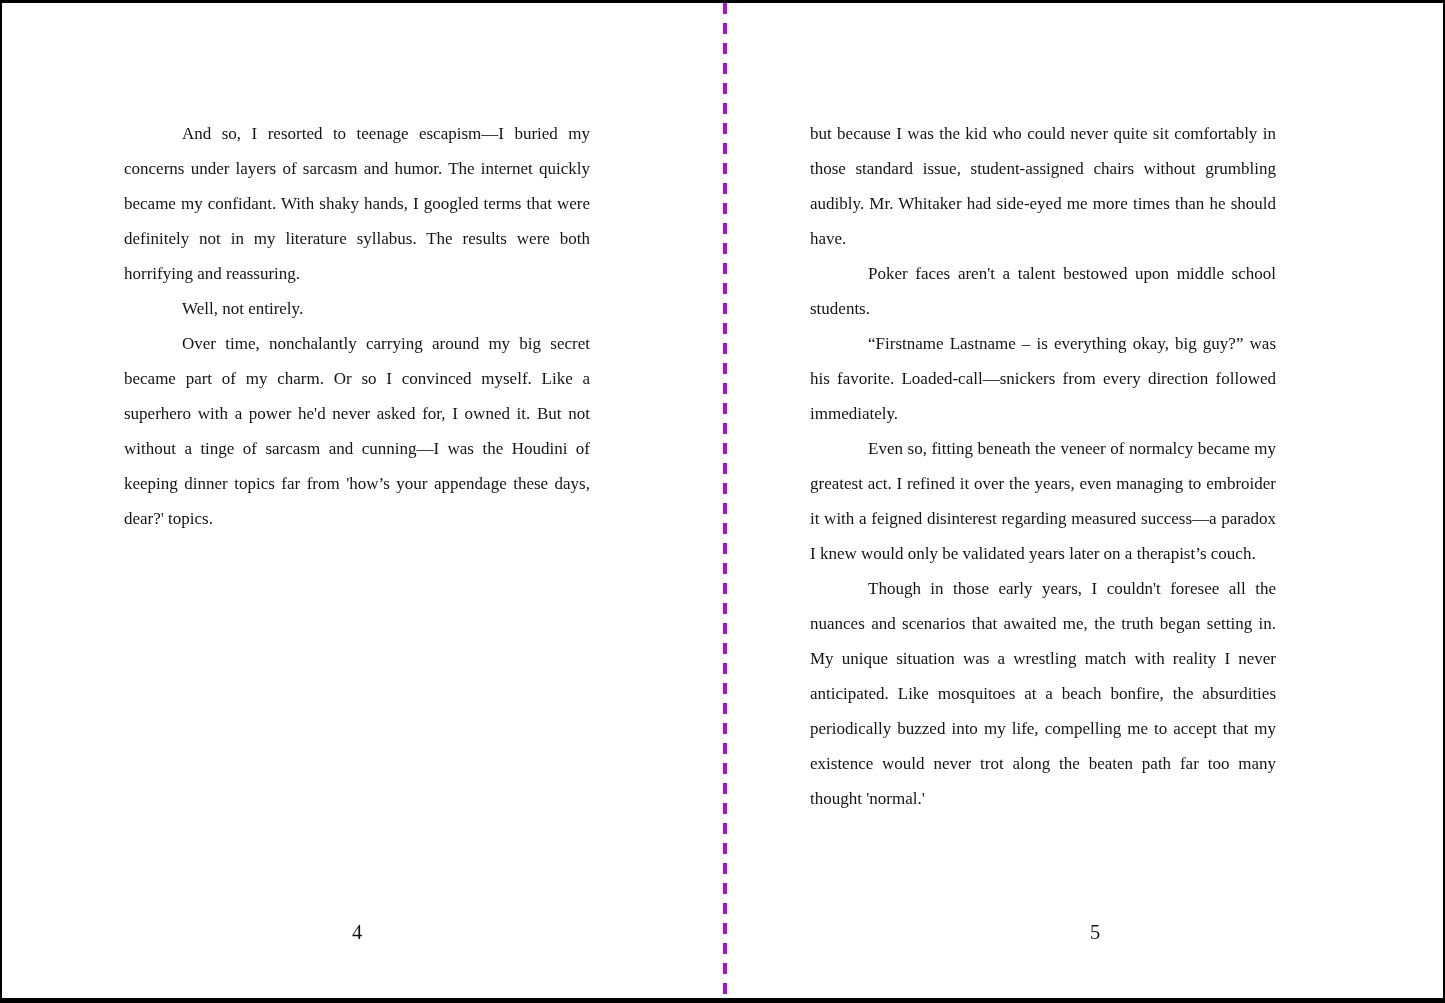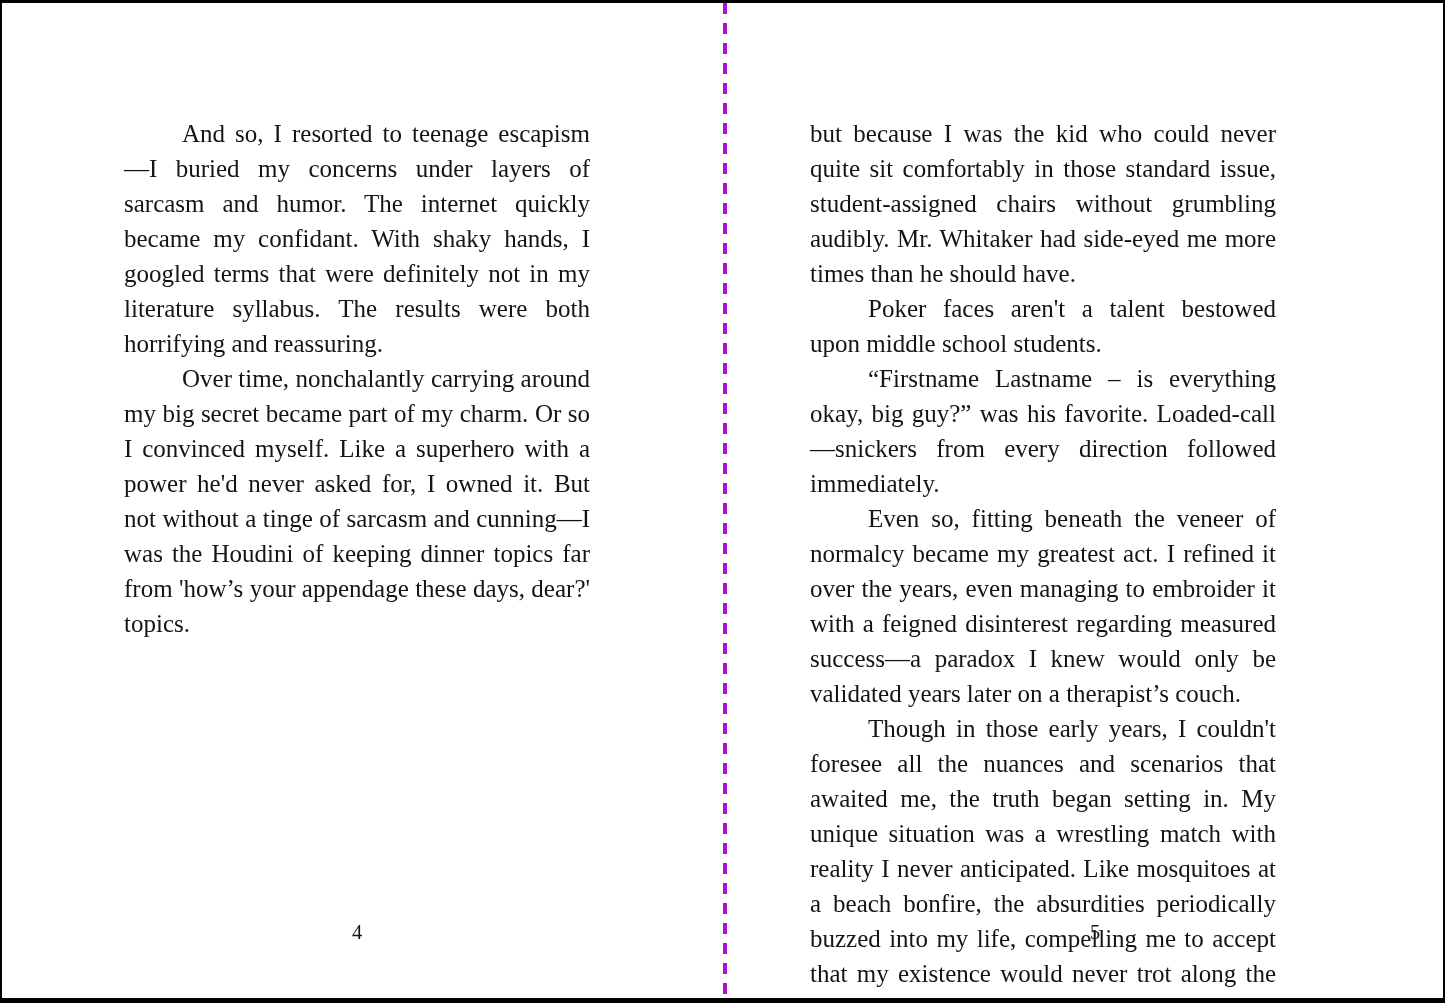--- a/index.html
+++ b/index.html
@@ -18,21 +18,21 @@
     border-right: 2px solid #000000;
     border-bottom: 5px solid #000000;
     overflow: hidden;
     font-family: "Liberation Serif", serif;
     color: #141414;
   }
   .text-block {
     position: absolute;
     top: 113px;
     width: 466px;
-    font-size: 25px;
+    font-size: 17px;
     line-height: 35px;
     text-align: justify;
   }
   .page-left .text-block { left: 122px; }
   .page-right .text-block { left: 808px; }
   .text-block p {
     margin: 0;
     padding: 0;
     text-indent: 58px;
   }
@@ -63,20 +63,21 @@
   }
 </style>
 </head>
 <body>
 
 <div class="spread">
 
   <section class="page page-left">
     <div class="text-block">
         <p>And so, I resorted to teenage escapism—I buried my concerns under layers of sarcasm and humor. The internet quickly became my confidant. With shaky hands, I googled terms that were definitely not in my literature syllabus. The results were both horrifying and reassuring.</p>
+        <p>Well, not entirely.</p>
         <p>Over time, nonchalantly carrying around my big secret became part of my charm. Or so I convinced myself. Like a superhero with a power he'd never asked for, I owned it. But not without a tinge of sarcasm and cunning—I was the Houdini of keeping dinner topics far from 'how’s your appendage these days, dear?' topics.</p>
       </div>
     <div class="page-number">4</div>
   </section>
 
   <div class="divider"></div>
 
   <section class="page page-right">
     <div class="text-block">
         <p class="no-indent">but because I was the kid who could never quite sit comfortably in those standard issue, student-assigned chairs without grumbling audibly. Mr. Whitaker had side-eyed me more times than he should have.</p>

